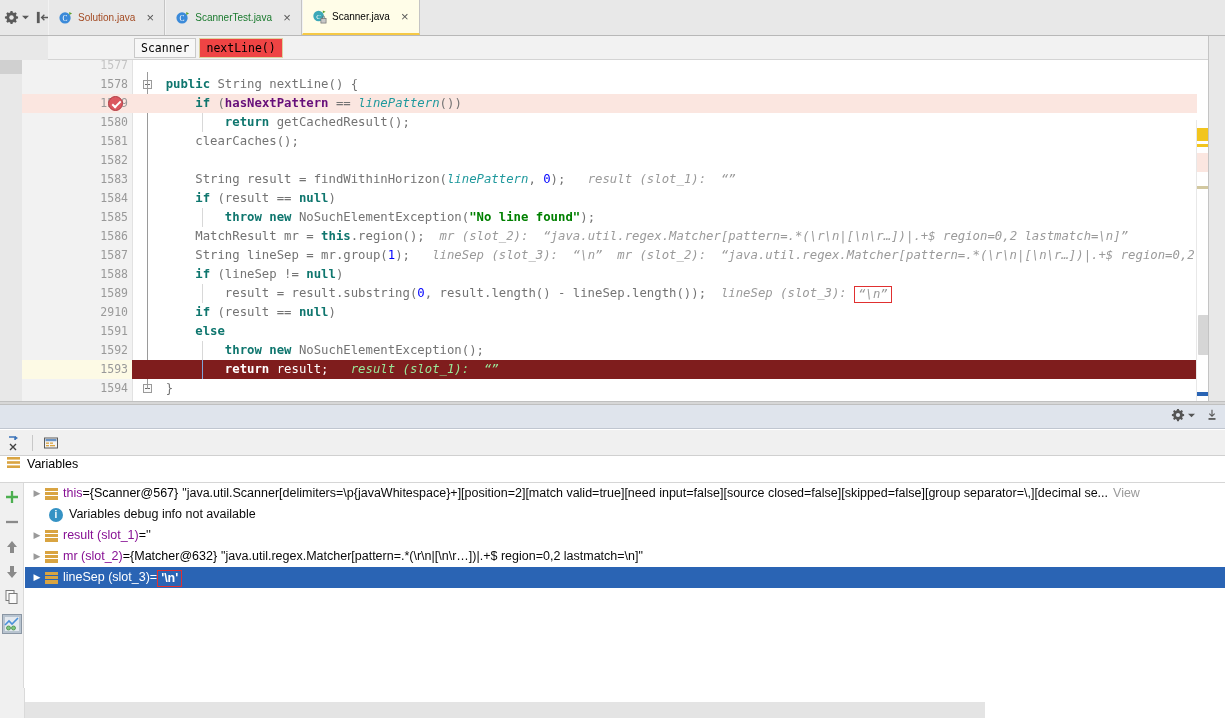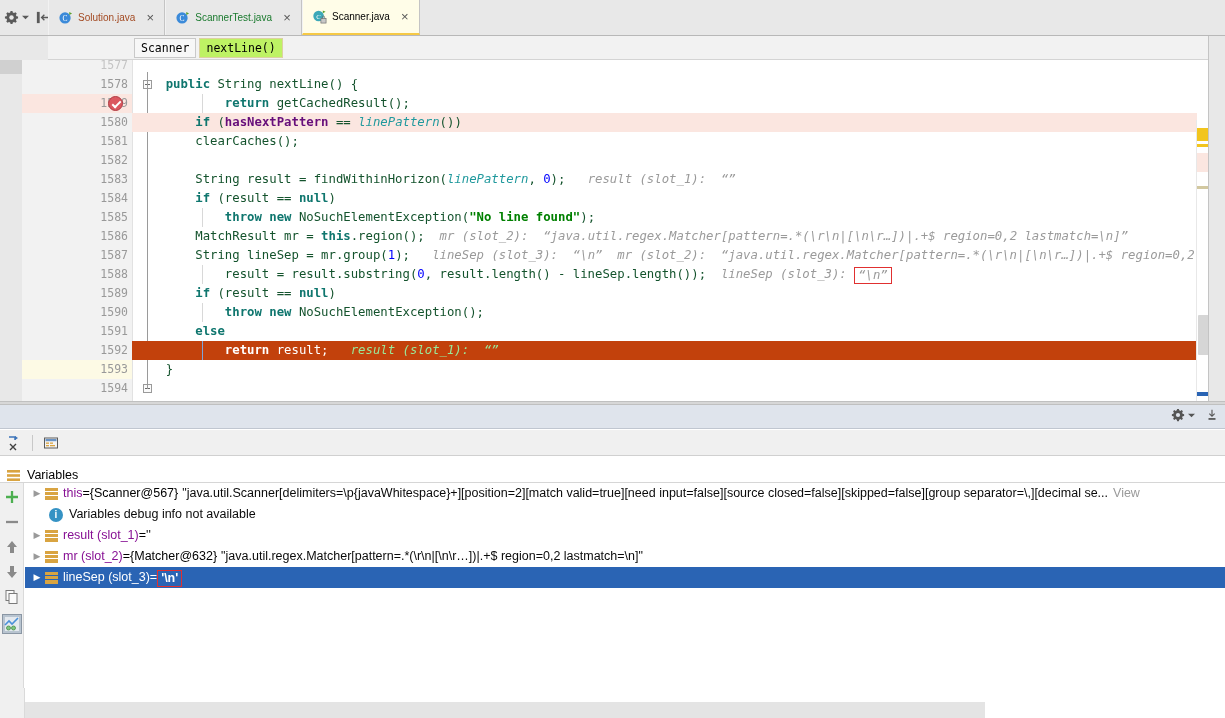--- a/index.html
+++ b/index.html
@@ -66,21 +66,21 @@
   }
   .crumb {
     font-family: "DejaVu Sans Mono", monospace;
     font-size: 11.5px;
     padding: 2px 6px;
     border: 1px solid #c9c9c9;
     background: #f7f7f7;
     margin-right: 3px;
     white-space: nowrap;
   }
-  .crumb.last { background: #bef264; border-color: #dcd2a0; }
+  .crumb.last { background: #ef4444; border-color: #dcd2a0; }
   .crumbrow-left {
     position:absolute; left:0; top:36px; width:48px; height:24px;
     background:#e8e8e8;
   }
 
   
   .editor {
     position: absolute; left: 0; top: 60px; width: 1225px; height: 341px;
     background: #ffffff; overflow: hidden;
   }
@@ -111,30 +111,30 @@
 
   .code {
     font-family: "DejaVu Sans Mono", monospace;
     font-size: 12.3px;
     height: 19px; line-height: 19px;
     position: relative;
     padding-left: 4px;
     white-space: pre;
   }
   .code.bp { background: #fbe6e0; }
-  .code.sel { background: #c2410c; }
+  .code.sel { background: #7f1d1d; }
   .code.sel * { color:#fff !important; }
   .code.sel .hint { color:#9ae89a !important; font-style: italic; }
 
   .kw  { color: #0f766e; font-weight: bold; }
   .str { color: #008000; font-weight: bold; }
   .num { color: #0000ff; }
   .fld { color: #660e7a; font-weight: bold; }
   .par { color: #20999d; font-style: italic; }
-  .plain { color: #14532d; }
+  .plain { color: #737373; }
   .hint { color: #9a9a9a; font-style: italic; }
 
   .indent-guide {
     position: absolute; top: 0; width: 1px; height: 19px; background: #d8d8d8;
   }
 
   
   .bpicon {
     position: absolute; left: 86px; top: 2px;
     width: 15px; height: 15px; border-radius: 50%;
@@ -203,21 +203,21 @@
     position: absolute; left: 0; top: 430px; width: 1225px; height: 26px;
     background: #f0f0f0; border-bottom: 1px solid #d0d0d0;
     box-sizing: border-box;
     display:flex; align-items:center; gap:10px; padding-left:6px;
   }
   .tbsep { width:1px; height:16px; background:#c8c8c8; }
 
   .vars-title {
     position: absolute; left: 0; top: 457px; width: 1225px; height: 26px;
     background: #ffffff; border-bottom: 1px solid #d6d6d6;
-    display:flex; align-items:flex-end; gap:7px; padding-left: 7px;
+    display:flex; align-items:flex-start; gap:7px; padding-left: 7px;
     box-sizing: border-box;
   }
   .vars-title .vt { font-size: 12.5px; color:#000; }
 
   .vars-side {
     position: absolute; left: 0; top: 483px; width: 24px; height: 220px;
     background: #f0f0f0; border-right:1px solid #dadada;
     display:flex; flex-direction:column; align-items:center; gap:9px; padding-top:6px;
     box-sizing: border-box;
   }
@@ -382,21 +382,21 @@
       <div class="gl">
           <span class="ln">1587</span>
         </div>
       <div class="gl">
           <span class="ln">1588</span>
         </div>
       <div class="gl">
           <span class="ln">1589</span>
         </div>
       <div class="gl">
-          <span class="ln">1590</span>
+          <span class="ln">2910</span>
         </div>
       <div class="gl">
           <span class="ln">1591</span>
         </div>
       <div class="gl">
           <span class="ln">1592</span>
         </div>
       <div class="gl cur">
           <span class="ln">1593</span>
         </div>
@@ -408,46 +408,47 @@
           <span class="ln" style="color:#c4c4c4;">1595</span>
         </div>
       <div class="foldline" style="top:12px; height:317px;"></div>
     </div>
 
     <div class="code-area">
       <div class="code" style="height:15px;line-height:8px;color:#bbb;"> </div>
 
       <div class="code"><span class="plain">    </span><span class="kw">public</span><span class="plain"> String nextLine() {</span></div>
 
+      <div class="code bp"><span class="plain">        </span><span class="kw">if</span><span class="plain"> (</span><span class="fld">hasNextPattern</span><span class="plain"> == </span><span class="par">linePattern</span><span class="plain">())</span></div>
+
       <div class="code"><span class="indent-guide" style="left:70px;"></span><span class="plain">            </span><span class="kw">return</span><span class="plain"> getCachedResult();</span></div>
 
-      <div class="code bp"><span class="plain">        </span><span class="kw">if</span><span class="plain"> (</span><span class="fld">hasNextPattern</span><span class="plain"> == </span><span class="par">linePattern</span><span class="plain">())</span></div>
-
       <div class="code"><span class="plain">        </span><span class="plain">clearCaches();</span></div>
 
       <div class="code">&nbsp;</div>
 
       <div class="code"><span class="plain">        </span><span class="plain">String result = findWithinHorizon(</span><span class="par">linePattern</span><span class="plain">, </span><span class="num">0</span><span class="plain">);</span><span class="hint">   result (slot_1):  “”</span></div>
 
       <div class="code"><span class="plain">        </span><span class="kw">if</span><span class="plain"> (result == </span><span class="kw">null</span><span class="plain">)</span></div>
 
       <div class="code"><span class="indent-guide" style="left:70px;"></span><span class="plain">            </span><span class="kw">throw new</span><span class="plain"> NoSuchElementException(</span><span class="str">"No line found"</span><span class="plain">);</span></div>
 
       <div class="code"><span class="plain">        </span><span class="plain">MatchResult mr = </span><span class="kw">this</span><span class="plain">.region();</span><span class="hint">  mr (slot_2):  “java.util.regex.Matcher[pattern=.*(\r\n|[\n\r…])|.+$ region=0,2 lastmatch=\n]”</span></div>
 
       <div class="code"><span class="plain">        </span><span class="plain">String lineSep = mr.group(</span><span class="num">1</span><span class="plain">);</span><span class="hint">   lineSep (slot_3):  “\n”  mr (slot_2):  “java.util.regex.Matcher[pattern=.*(\r\n|[\n\r…])|.+$ region=0,2 lastmatch=\n]”</span></div>
 
+      <div class="code"><span class="plain">        </span><span class="kw">if</span><span class="plain"> (lineSep != </span><span class="kw">null</span><span class="plain">)</span></div>
 
       <div class="code"><span class="indent-guide" style="left:70px;"></span><span class="plain">            </span><span class="plain">result = result.substring(</span><span class="num">0</span><span class="plain">, result.length() - lineSep.length());</span><span class="hint">  lineSep (slot_3): </span><span class="hint redbox">“\n”</span></div>
 
       <div class="code"><span class="plain">        </span><span class="kw">if</span><span class="plain"> (result == </span><span class="kw">null</span><span class="plain">)</span></div>
 
+      <div class="code"><span class="plain">        </span><span class="kw">else</span></div>
+
       <div class="code"><span class="indent-guide" style="left:70px;"></span><span class="plain">            </span><span class="kw">throw new</span><span class="plain"> NoSuchElementException();</span></div>
-
-      <div class="code"><span class="plain">        </span><span class="kw">else</span></div>
 
       <div class="code sel"><span class="indent-guide" style="left:70px;background:#7fa4d8;"></span><span class="plain">            </span><span class="kw">return</span><span class="plain"> result;</span><span class="hint">   result (slot_1):  “”</span></div>
 
       <div class="code"><span class="plain">    </span><span class="plain">}</span></div>
 
       <div class="code" style="color:#bbb;line-height:10px;"> </div>
     </div>
 
     <div class="stripe">
       <div class="sm" style="top:8px;height:13px;background:#f2c51e;"></div>

